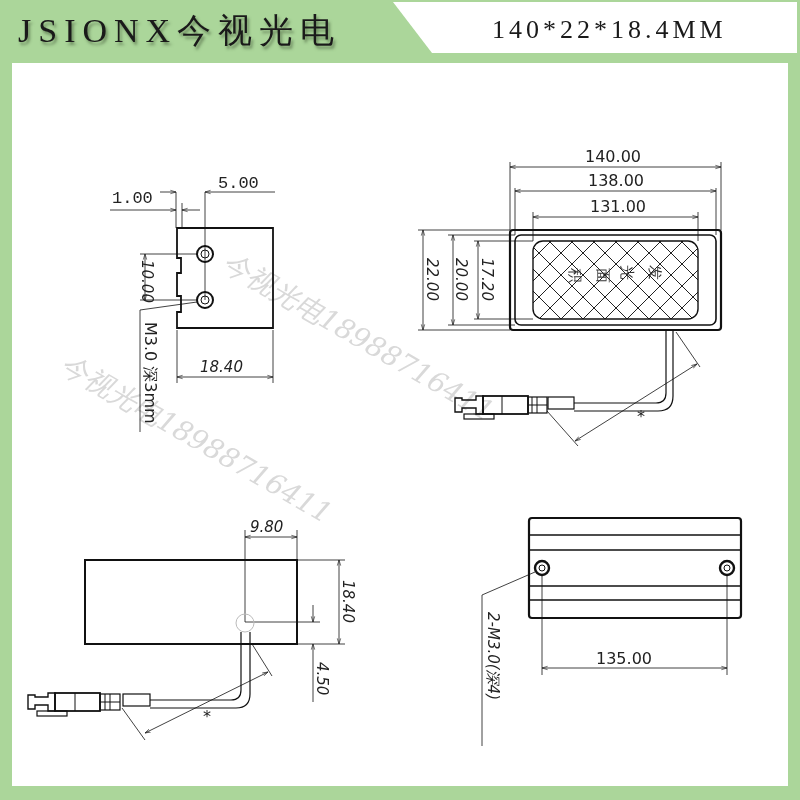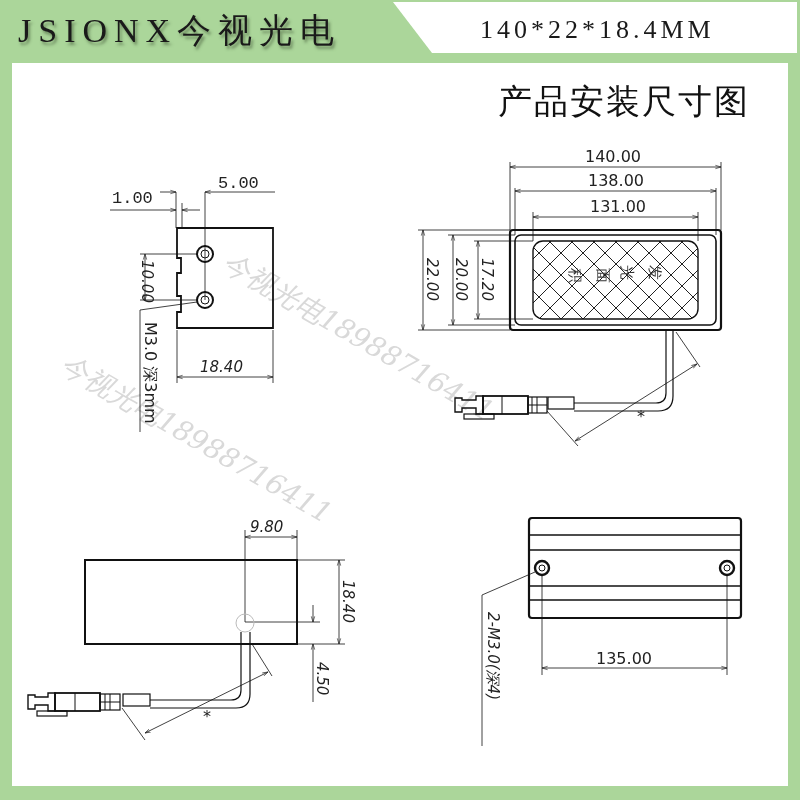--- a/index.html
+++ b/index.html
@@ -1,39 +1,38 @@
 <!DOCTYPE html>
 <html><head>
 <meta charset="utf-8">
 <style>
   html,body{margin:0;padding:0;}
   body{width:800px;height:800px;position:relative;background:#abd69a;overflow:hidden;font-family:"DejaVu Sans","Liberation Sans",sans-serif;}
   .brand{position:absolute;left:18px;top:6px;height:50px;line-height:50px;font-family:"Liberation Serif","DejaVu Serif",serif;font-size:34px;color:#1a1a1a;letter-spacing:7px;text-shadow:2px 3px 3px rgba(60,80,50,0.55);white-space:nowrap;text-align:center;}
   .spec-banner{position:absolute;left:0;top:0;width:800px;height:60px;}
-  .spec-text{position:absolute;left:480px;top:10px;height:40px;line-height:40px;font-family:"Liberation Serif","DejaVu Serif",serif;font-size:26px;letter-spacing:4px;color:#1a1a1a;white-space:nowrap;}
+  .spec-text{position:absolute;left:492px;top:10px;height:40px;line-height:40px;font-family:"Liberation Serif","DejaVu Serif",serif;font-size:26px;letter-spacing:4px;color:#1a1a1a;white-space:nowrap;}
   .canvas{position:absolute;left:12px;top:63px;width:776px;height:723px;background:#fff;}
   .page-title{position:absolute;right:38px;top:16px;font-family:"DejaVu Sans",sans-serif;font-size:34px;color:#111;letter-spacing:2px;}
   svg.drawing{position:absolute;left:0;top:0;}
   .dim{font-family:"DejaVu Sans","Liberation Sans",sans-serif;font-size:16px;fill:#222;}
   .dim-i{font-family:"DejaVu Sans","Liberation Sans",sans-serif;font-size:15px;fill:#222;font-style:italic;}
   .mono{font-family:"Liberation Mono","DejaVu Sans Mono",monospace;font-size:17px;fill:#222;}
   .wm{font-family:"DejaVu Serif",serif;font-size:28px;fill:#d9d9d9;font-style:italic;}
   .cjk{font-family:"DejaVu Serif",serif;font-size:15px;fill:#333;}
 </style>
 </head>
 <body>
 
 <svg class="spec-banner" width="800" height="60" viewBox="0 0 800 60">
   <polygon points="393,2 797,2 797,53 432,53" fill="#ffffff"></polygon>
 </svg>
 <div class="brand">JSIONX今视光电</div>
 <div class="spec-text">140*22*18.4MM</div>
 
 <div class="canvas">
-  <div class="page-title">产品安装尺寸图</div>
 
   <svg class="drawing" width="776" height="723" viewBox="12 63 776 723">
     <defs>
       <marker id="arr" viewBox="0 0 10 10" refX="10" refY="5" markerWidth="7" markerHeight="7" orient="auto-start-reverse">
         <path d="M0,2 L10,5 L0,8" fill="none" stroke="#222" stroke-width="1.2"></path>
       </marker>
       <pattern id="hatch" width="22" height="22" patternUnits="userSpaceOnUse">
         <path d="M0,0 L22,22 M22,0 L0,22" stroke="#222" stroke-width="1"></path>
       </pattern>
     </defs>

